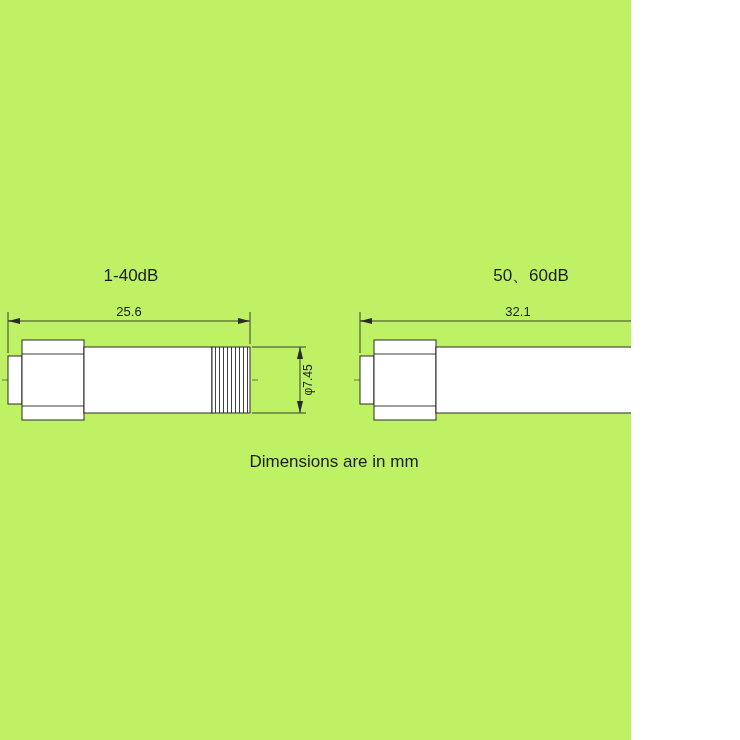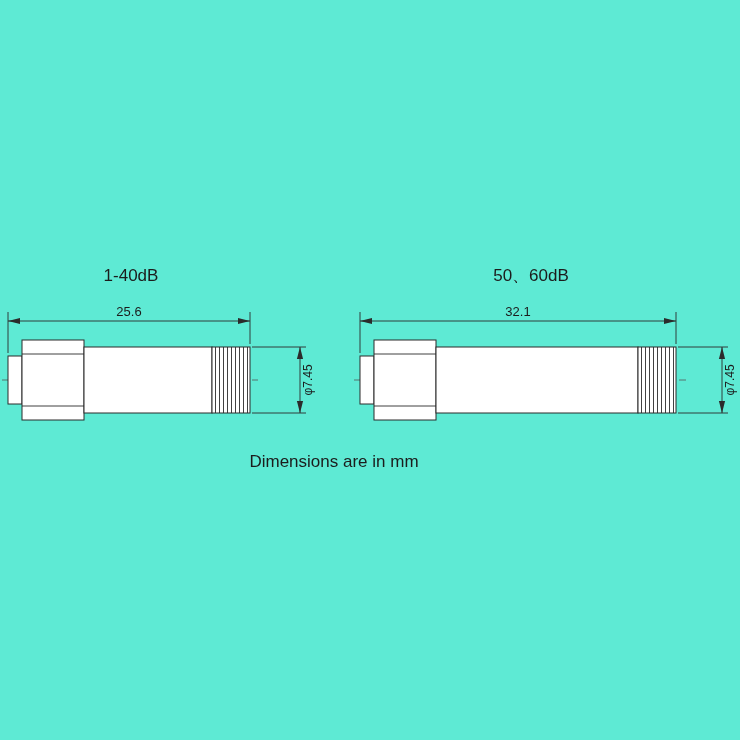--- a/index.html
+++ b/index.html
@@ -1,20 +1,20 @@
 <!DOCTYPE html>
 <html><head>
 <meta charset="utf-8">
 <style>
   html, body { margin: 0; padding: 0; background: #ffffff; }
   .canvas {
     position: relative;
-    width: 740px;
+    width: 631px;
     height: 740px;
-    background: #5eead4;
+    background: #bef264;
     font-family: "Liberation Sans", sans-serif;
     overflow: hidden;
   }
   svg { display: block; }
   text { fill: #1c1c1c; }
   .label { font-size: 17px; }
   .dim   { font-size: 13px; }
   .dimv  { font-size: 12px; }
   .note  { font-size: 17px; }
   .outline { fill: #ffffff; stroke: #2b2b2b; stroke-width: 1; }

